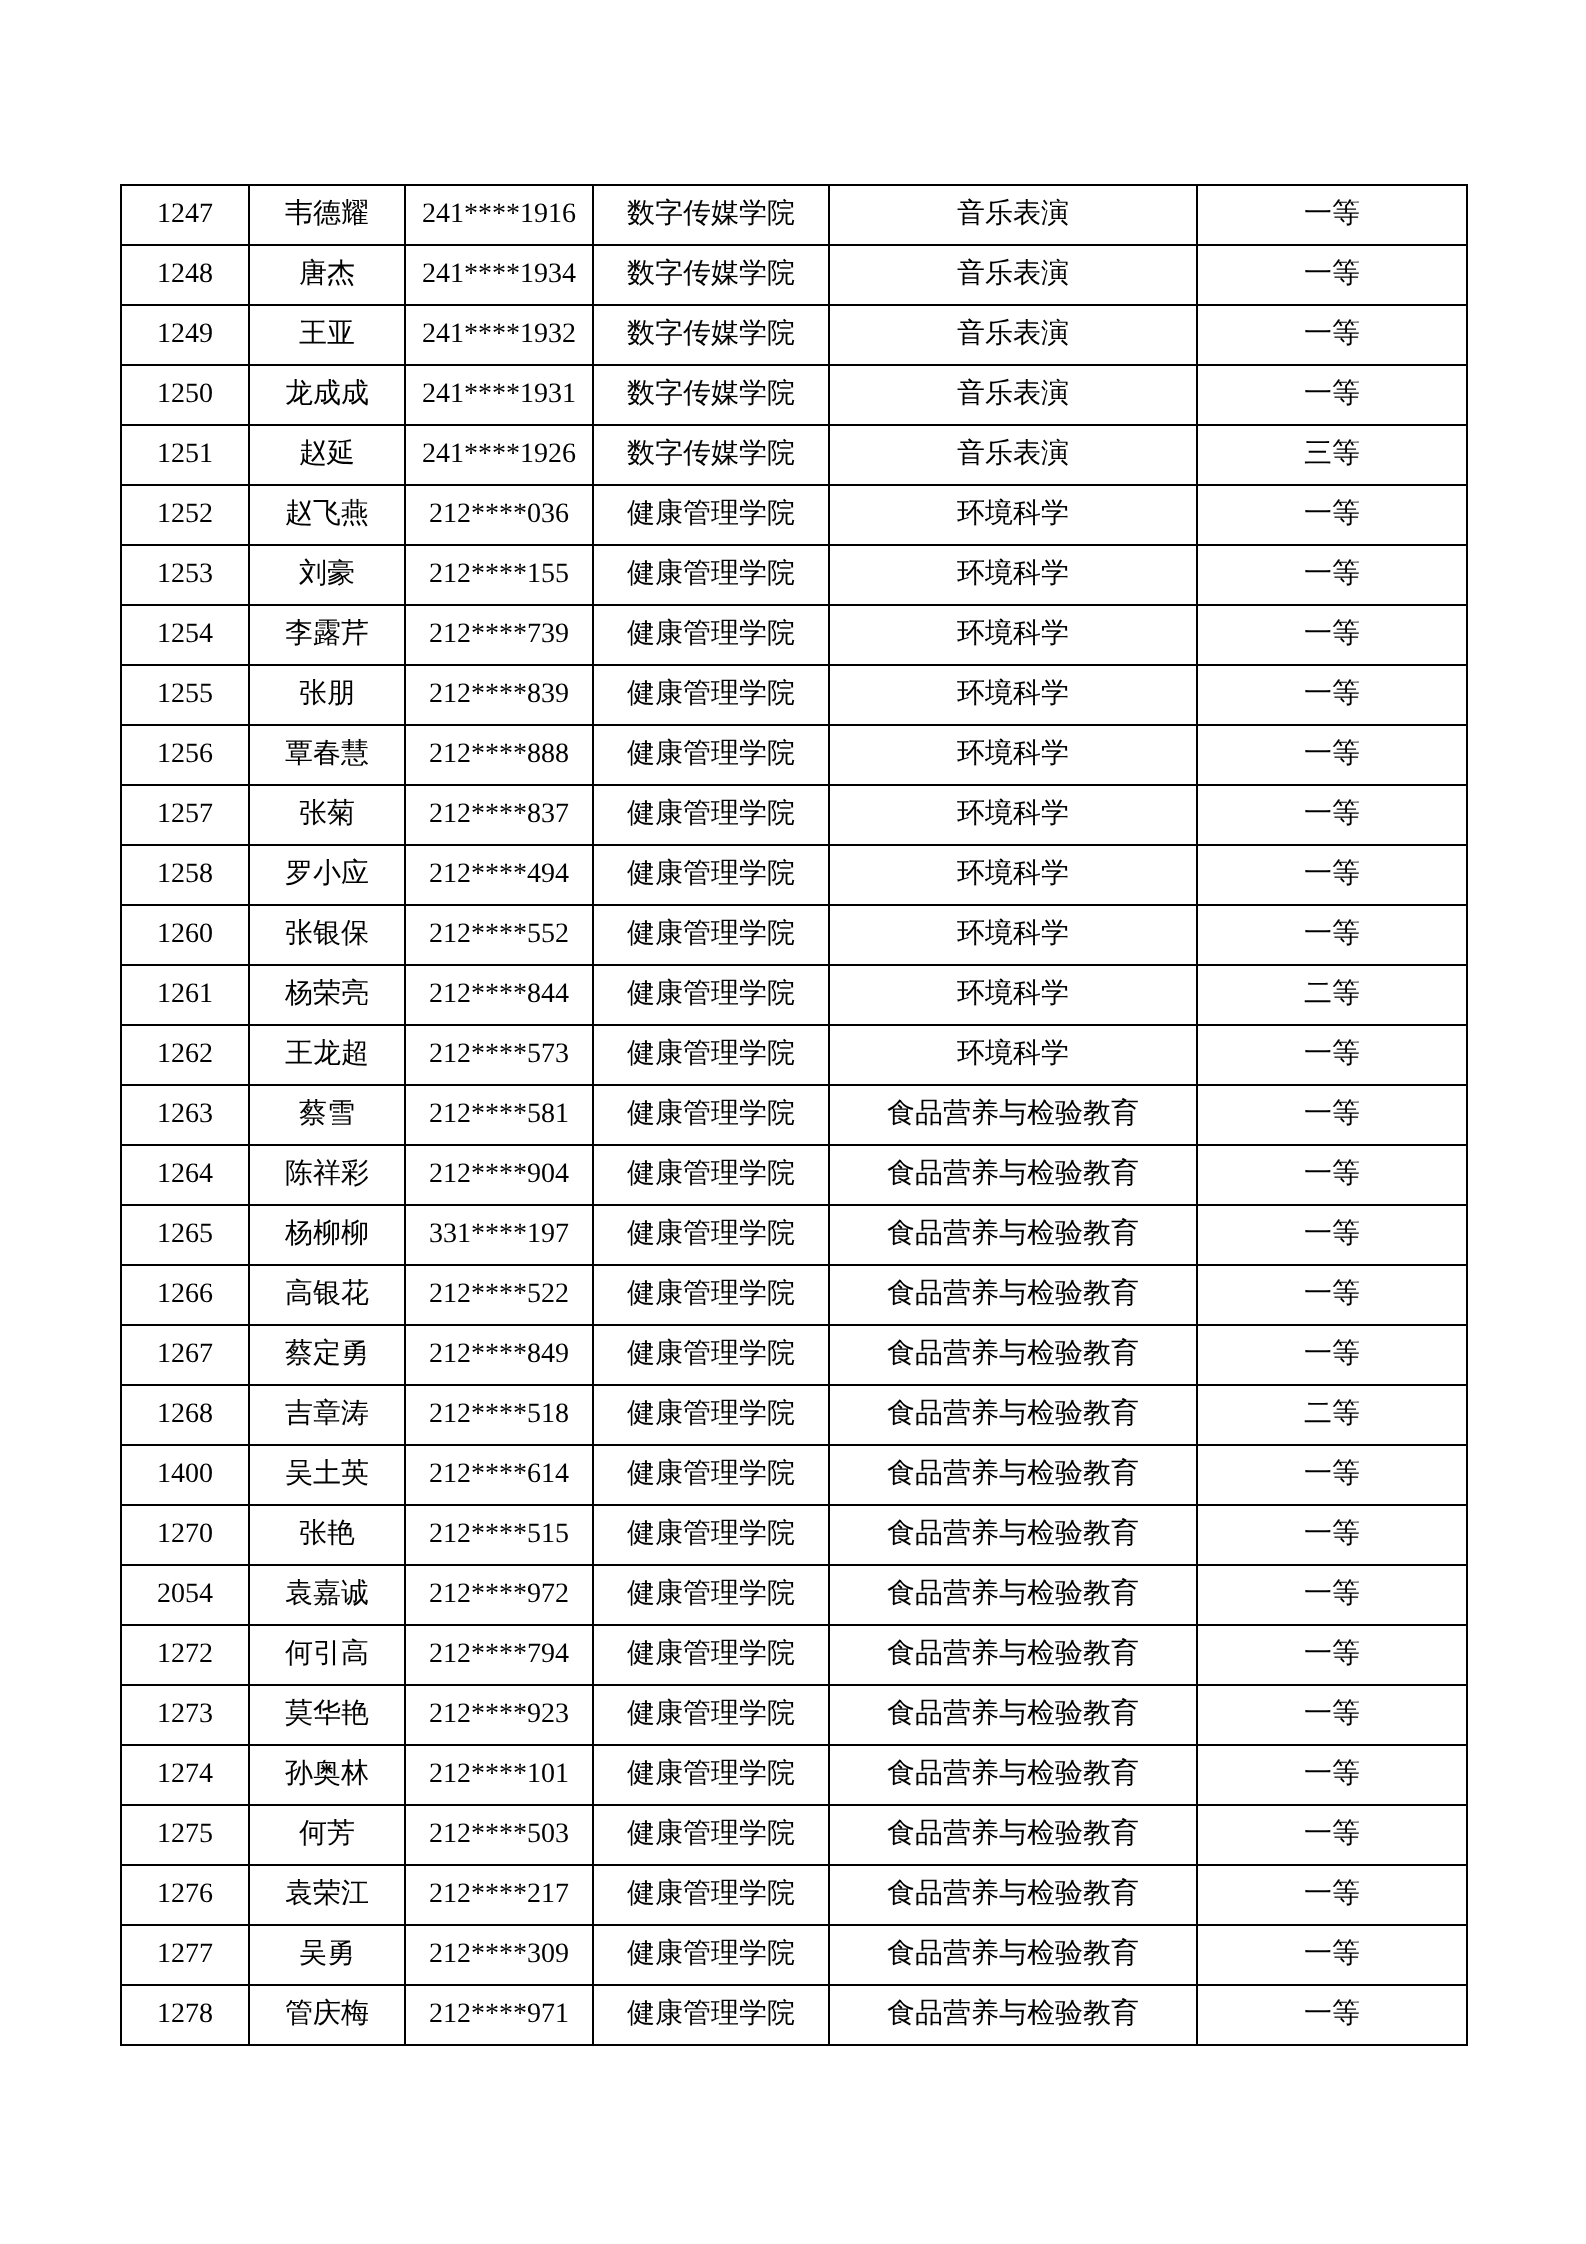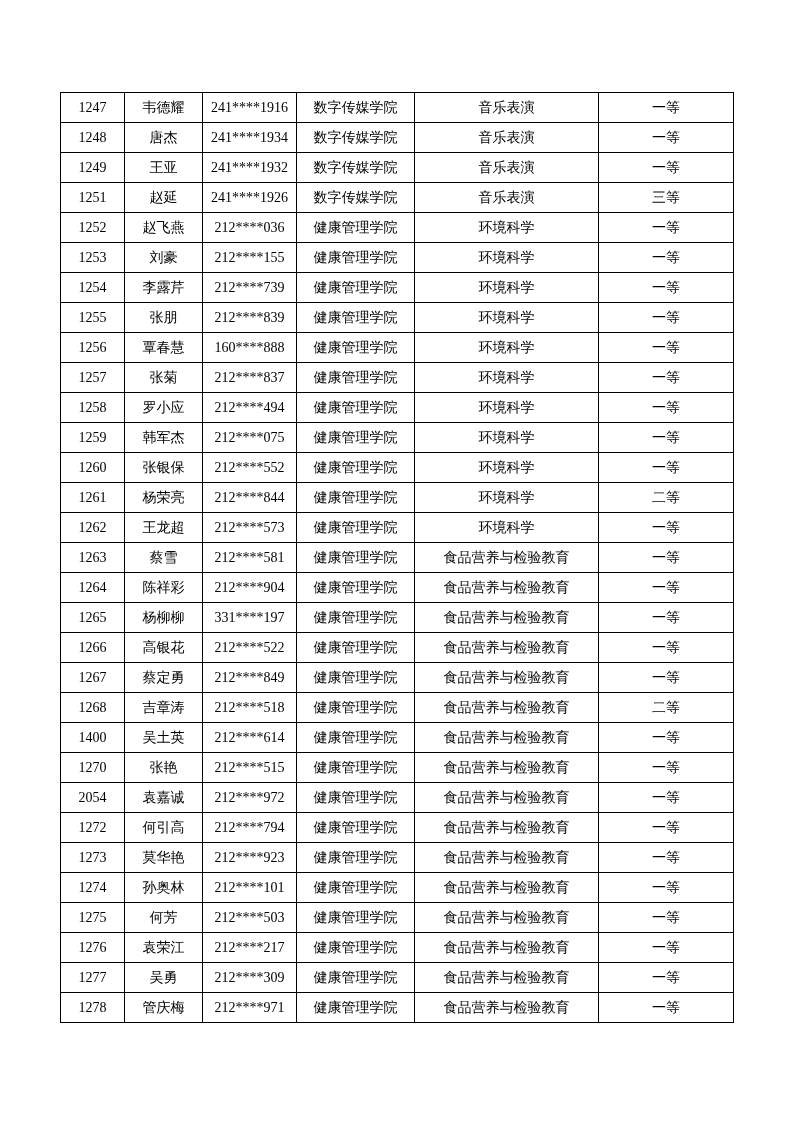--- a/index.html
+++ b/index.html
@@ -82,20 +82,28 @@
         </tr>
         <tr>
           <td class="seq">1249</td>
           <td class="name">王亚</td>
           <td class="id">241****1932</td>
           <td class="col">数字传媒学院</td>
           <td class="major">音乐表演</td>
           <td class="award">一等</td>
         </tr>
         <tr>
+          <td class="seq">1250</td>
+          <td class="name">龙成成</td>
+          <td class="id">241****1931</td>
+          <td class="col">数字传媒学院</td>
+          <td class="major">音乐表演</td>
+          <td class="award">一等</td>
+        </tr>
+        <tr>
           <td class="seq">1251</td>
           <td class="name">赵延</td>
           <td class="id">241****1926</td>
           <td class="col">数字传媒学院</td>
           <td class="major">音乐表演</td>
           <td class="award">三等</td>
         </tr>
         <tr>
           <td class="seq">1252</td>
           <td class="name">赵飞燕</td>
@@ -124,45 +132,37 @@
           <td class="seq">1255</td>
           <td class="name">张朋</td>
           <td class="id">212****839</td>
           <td class="col">健康管理学院</td>
           <td class="major">环境科学</td>
           <td class="award">一等</td>
         </tr>
         <tr>
           <td class="seq">1256</td>
           <td class="name">覃春慧</td>
-          <td class="id">160****888</td>
+          <td class="id">212****888</td>
           <td class="col">健康管理学院</td>
           <td class="major">环境科学</td>
           <td class="award">一等</td>
         </tr>
         <tr>
           <td class="seq">1257</td>
           <td class="name">张菊</td>
           <td class="id">212****837</td>
           <td class="col">健康管理学院</td>
           <td class="major">环境科学</td>
           <td class="award">一等</td>
         </tr>
         <tr>
           <td class="seq">1258</td>
           <td class="name">罗小应</td>
           <td class="id">212****494</td>
-          <td class="col">健康管理学院</td>
-          <td class="major">环境科学</td>
-          <td class="award">一等</td>
-        </tr>
-        <tr>
-          <td class="seq">1259</td>
-          <td class="name">韩军杰</td>
-          <td class="id">212****075</td>
           <td class="col">健康管理学院</td>
           <td class="major">环境科学</td>
           <td class="award">一等</td>
         </tr>
         <tr>
           <td class="seq">1260</td>
           <td class="name">张银保</td>
           <td class="id">212****552</td>
           <td class="col">健康管理学院</td>
           <td class="major">环境科学</td>

